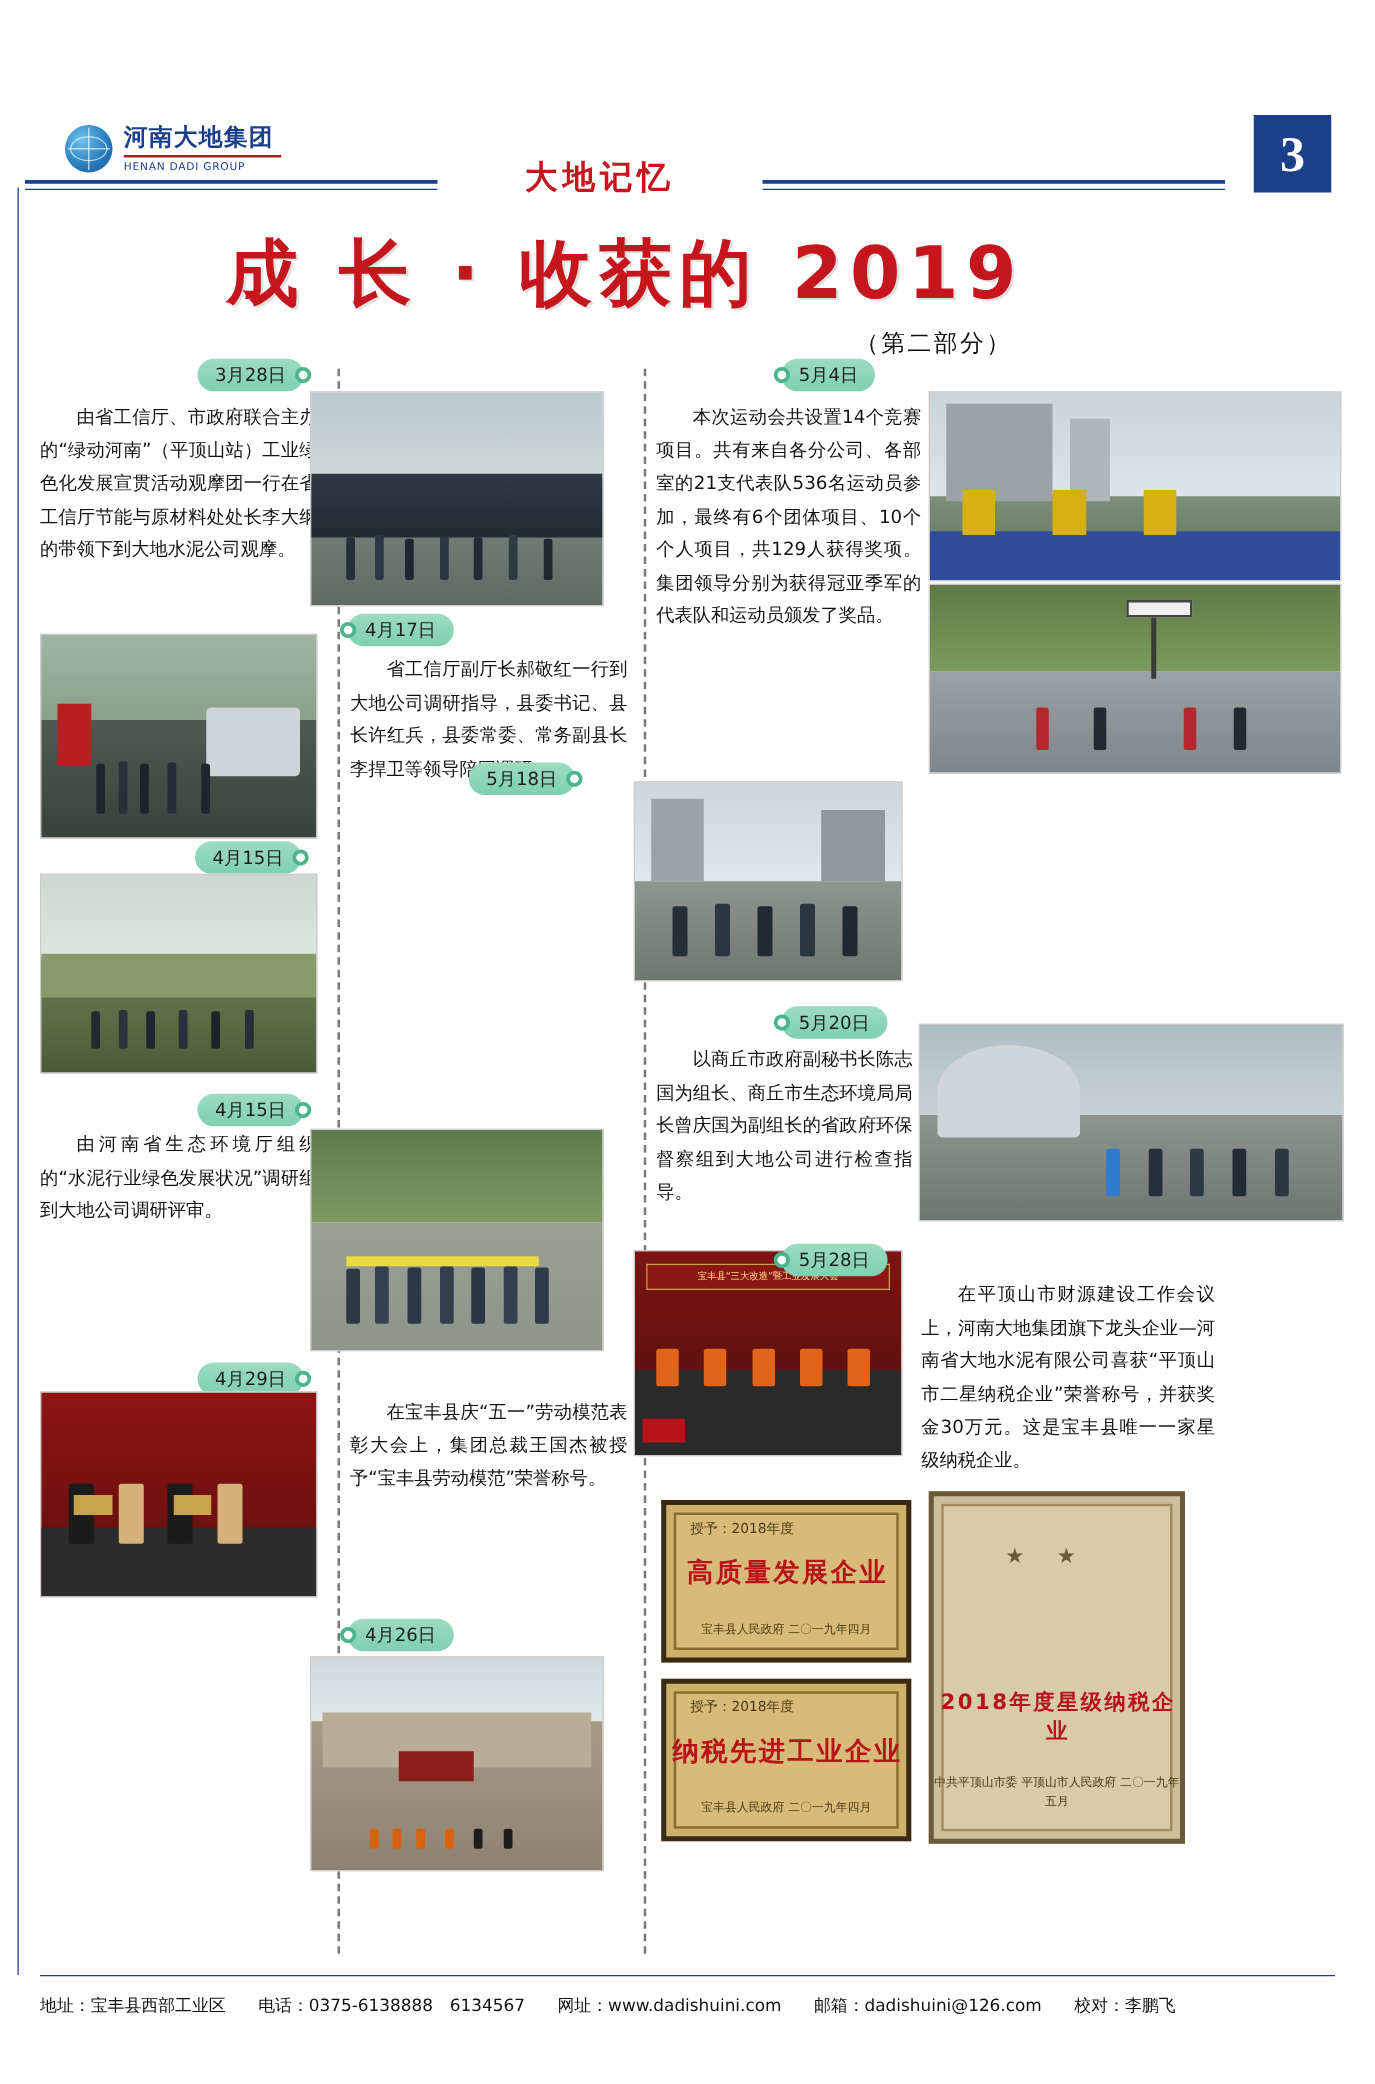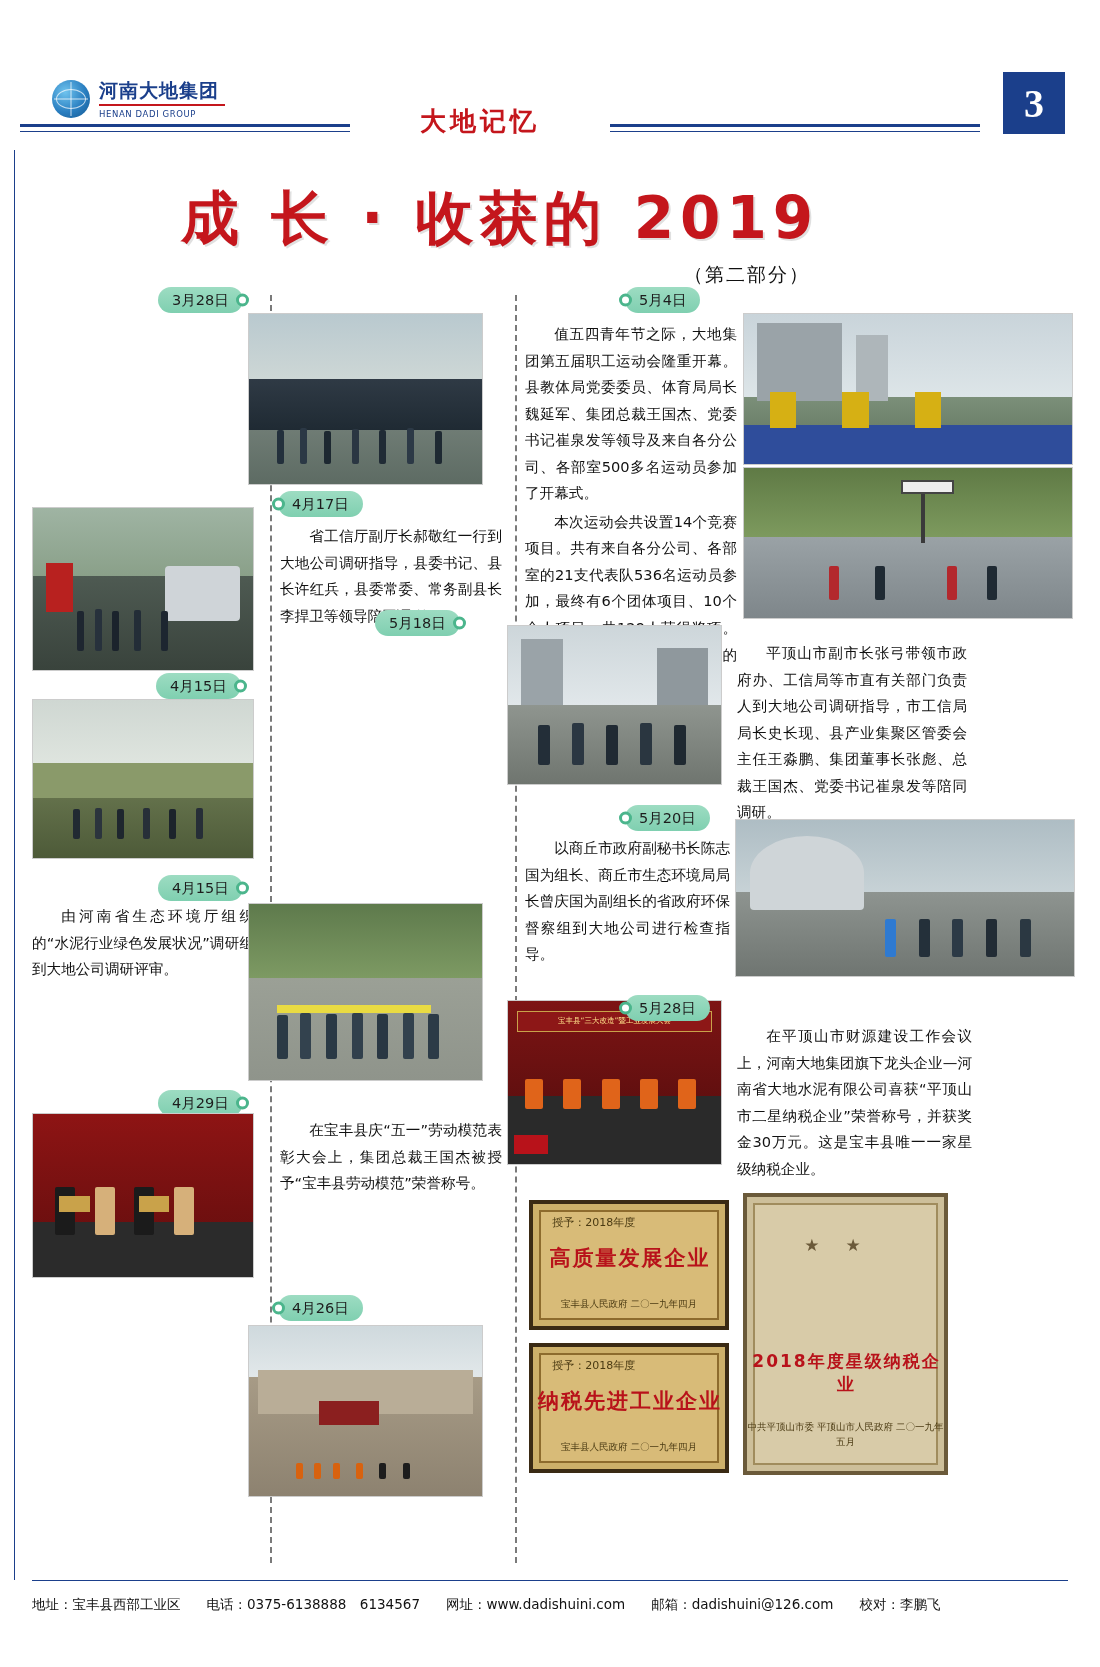--- a/index.html
+++ b/index.html
@@ -12,21 +12,21 @@
     position:relative;
     overflow:hidden;
   }
   .page {
     position:absolute; left:0; top:0; width:1100px; height:1667px;
     padding:0;
   }
 
   
   .header {
-    position:absolute; left:0; top:72px; width:1100px; height:78px;
+    position:absolute; left:0; top:92px; width:1100px; height:78px;
   }
   .logo-block {
     position:absolute; left:52px; top:8px; display:flex; align-items:center; gap:9px;
   }
   .logo-globe {
     width:38px; height:38px; border-radius:50%;
     background:radial-gradient(circle at 35% 32%, #6fc3ee 0%, #2a7fc1 55%, #14568f 100%);
     position:relative;
   }
   .logo-globe:before {
@@ -179,20 +179,23 @@
 
   <div class="big-title">成 长 · 收获的 2019</div>
   <div class="subtitle">（第二部分）</div>
 
   <div class="col col-left">
     <div class="tl-line tl-left"></div>
 
     <div class="date-pill right-anchor" style="left:140px; top:-8px;">
       <span>3月28日</span>
         <span class="dot"></span>
+    </div>
+    <div class="body-text" style="left:14px; top:26px; width:222px;">
+      <p>由省工信厅、市政府联合主办的“绿动河南”（平顶山站）工业绿色化发展宣贯活动观摩团一行在省工信厅节能与原材料处处长李大纲的带领下到大地水泥公司观摩。</p>
     </div>
     <div class="photo" style="left:230px; top:18px; width:235px; height:172px;">
       <div class="sky" style="background:linear-gradient(180deg,#b9c9cf,#cfd8d6)"></div>
       <div class="ground" style="background:linear-gradient(180deg,#7e8a83,#5d6b63)"></div>
       <div style="position:absolute;left:0;right:0;top:38%;height:30%;background:linear-gradient(180deg,#2f3a45,#1f2a33)"></div>
       <div class="fig" style="left:12%;height:34px;background:#23303c"></div>
       <div class="fig" style="left:22%;height:36px;background:#2b3845"></div>
       <div class="fig" style="left:32%;height:33px;background:#1d2831"></div>
       <div class="fig" style="left:44%;height:35px;background:#2a3642"></div>
       <div class="fig" style="left:56%;height:34px;background:#202b35"></div>
@@ -292,21 +295,20 @@
   </div>
 
   <div class="col col-right">
     <div class="tl-line tl-right"></div>
 
     <div class="date-pill left-anchor" style="left:110px; top:-8px;">
       <span class="dot"></span>
         <span>5月4日</span>
     </div>
     <div class="body-text" style="left:10px; top:26px; width:212px;">
-      <p>值五四青年节之际，大地集团第五届职工运动会隆重开幕。县教体局党委委员、体育局局长魏延军、集团总裁王国杰、党委书记崔泉发等领导及来自各分公司、各部室500多名运动员参加了开幕式。</p>
       <p>本次运动会共设置14个竞赛项目。共有来自各分公司、各部室的21支代表队536名运动员参加，最终有6个团体项目、10个个人项目，共129人获得奖项。集团领导分别为获得冠亚季军的代表队和运动员颁发了奖品。</p>
     </div>
     <div class="photo" style="left:228px; top:18px; width:330px; height:152px;">
       <div class="sky" style="background:linear-gradient(180deg,#c9d4da,#dde5e8);height:55%"></div>
       <div class="ground" style="background:linear-gradient(180deg,#7b8f79,#5b6e59);height:45%"></div>
       <div style="position:absolute;left:4%;top:6%;width:26%;height:52%;background:#9aa3a8"></div>
       <div style="position:absolute;left:34%;top:14%;width:10%;height:44%;background:#aeb6ba"></div>
       <div style="position:absolute;left:0;right:0;bottom:0;height:26%;background:#2f4d9b"></div>
       <div style="position:absolute;left:8%;bottom:24%;width:8%;height:24%;background:#d6b014"></div>
       <div style="position:absolute;left:30%;bottom:24%;width:8%;height:24%;background:#d6b014"></div>
@@ -319,23 +321,20 @@
       <div style="position:absolute;left:48%;top:8%;width:16%;height:9%;background:#eee;border:2px solid #444"></div>
       <div class="fig" style="left:26%;height:34px;background:#b3282d;width:10px"></div>
       <div class="fig" style="left:40%;height:34px;background:#1f2a33;width:10px"></div>
       <div class="fig" style="left:62%;height:34px;background:#b3282d;width:10px"></div>
       <div class="fig" style="left:74%;height:34px;background:#1f2a33;width:10px"></div>
     </div>
 
     <div class="date-pill right-anchor" style="left:-140px; top:315px;">
       <span>5月18日</span>
         <span class="dot"></span>
-    </div>
-    <div class="body-text" style="left:222px; top:345px; width:230px;">
-      <p>平顶山市副市长张弓带领市政府办、工信局等市直有关部门负责人到大地公司调研指导，市工信局局长史长现、县产业集聚区管委会主任王淼鹏、集团董事长张彪、总裁王国杰、党委书记崔泉发等陪同调研。</p>
     </div>
     <div class="photo" style="left:-8px; top:330px; width:215px; height:160px;">
       <div class="sky" style="background:linear-gradient(180deg,#cdd6da,#e1e7ea);height:50%"></div>
       <div class="ground" style="background:linear-gradient(180deg,#8f958f,#6f756f);height:50%"></div>
       <div style="position:absolute;left:6%;top:8%;width:20%;height:42%;background:#9aa3a8"></div>
       <div style="position:absolute;right:6%;top:14%;width:24%;height:36%;background:#8f989d"></div>
       <div class="fig" style="left:14%;height:40px;background:#232e38;width:12px"></div>
       <div class="fig" style="left:30%;height:42px;background:#2b3742;width:12px"></div>
       <div class="fig" style="left:46%;height:40px;background:#202a33;width:12px"></div>
       <div class="fig" style="left:62%;height:42px;background:#2a3640;width:12px"></div>

